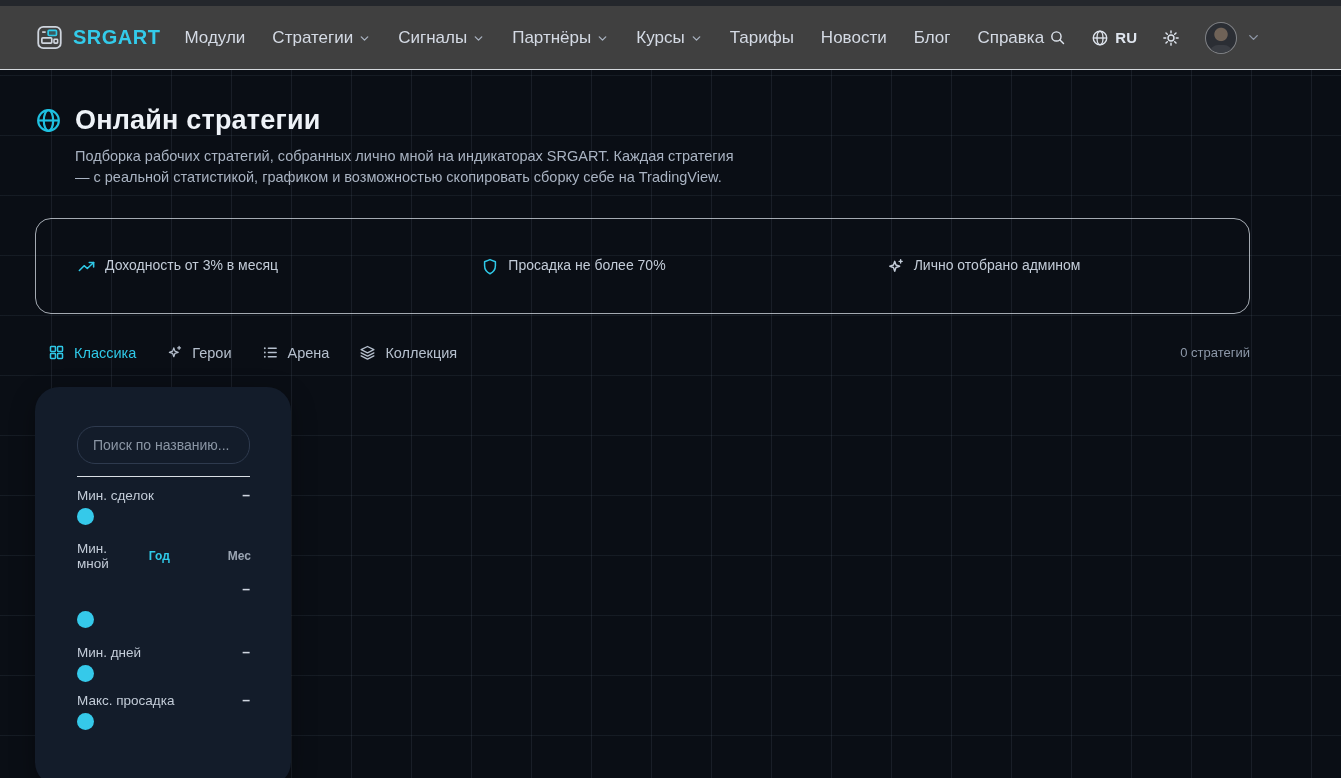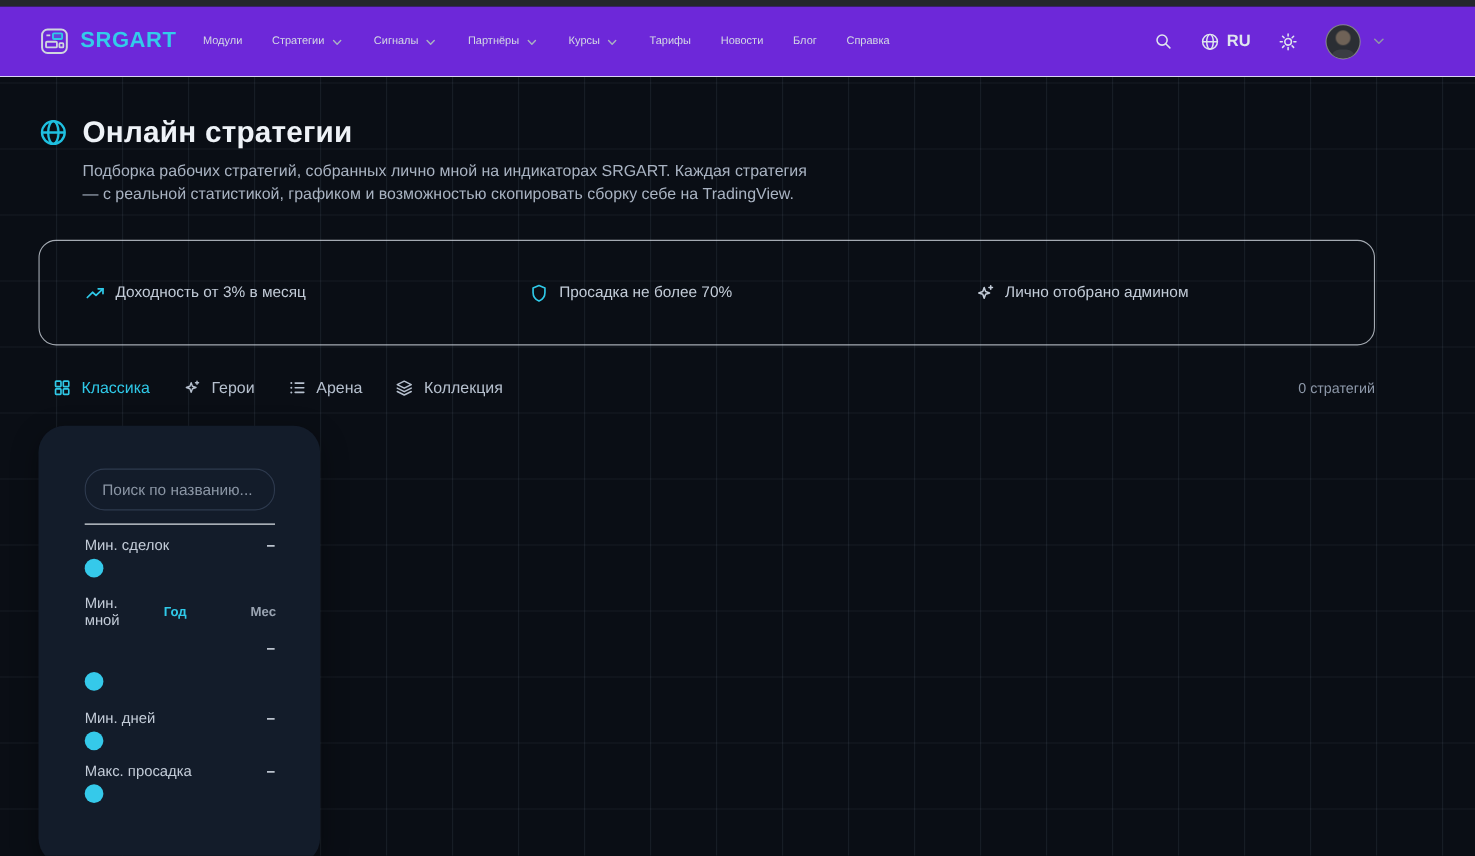--- a/index.html
+++ b/index.html
@@ -5,29 +5,29 @@
   * { margin:0; padding:0; box-sizing:border-box; }
   html,body { width:1341px; height:778px; overflow:hidden; }
   body {
     font-family:"Liberation Sans","DejaVu Sans",sans-serif;
     background:#0a0e15; color:#d4dae4;
   }
   
   .top-strip { height:6px; background:#24272c; }
   
   .navbar {
-    height:64px; background:#6d28d9;
+    height:64px; background:#404040;
     border-bottom:1px solid rgba(240,245,250,0.85);
     display:flex; align-items:center;
     padding:0 80px 0 36px;
   }
   .brand { display:flex; align-items:center; gap:10px; cursor:pointer; }
   .brand-name { color:#33cbea; font-size:20px; font-weight:bold; letter-spacing:0.5px; }
   .nav-menu { display:flex; align-items:center; gap:27px; margin-left:24px; }
-  .nav-item { display:flex; align-items:center; gap:5px; font-size:10px; color:#d4dae4; cursor:pointer; white-space:nowrap; }
+  .nav-item { display:flex; align-items:center; gap:5px; font-size:17px; color:#d4dae4; cursor:pointer; white-space:nowrap; }
   .nav-item svg { margin-top:2px; }
   .nav-right { margin-left:auto; display:flex; align-items:center; gap:25px; }
   .icon-btn { display:flex; align-items:center; gap:6px; cursor:pointer; color:#dfe5ee; font-size:15px; font-weight:bold; }
   .avatar-group { display:flex; align-items:center; gap:9px; cursor:pointer; }
   .avatar {
     width:32px; height:32px; border-radius:50%;
     border:1px solid rgba(255,255,255,0.4);
     background:radial-gradient(circle at 50% 38%, #6f6257 0 26%, #2b2e34 30%);
     position:relative; overflow:hidden;
   }

